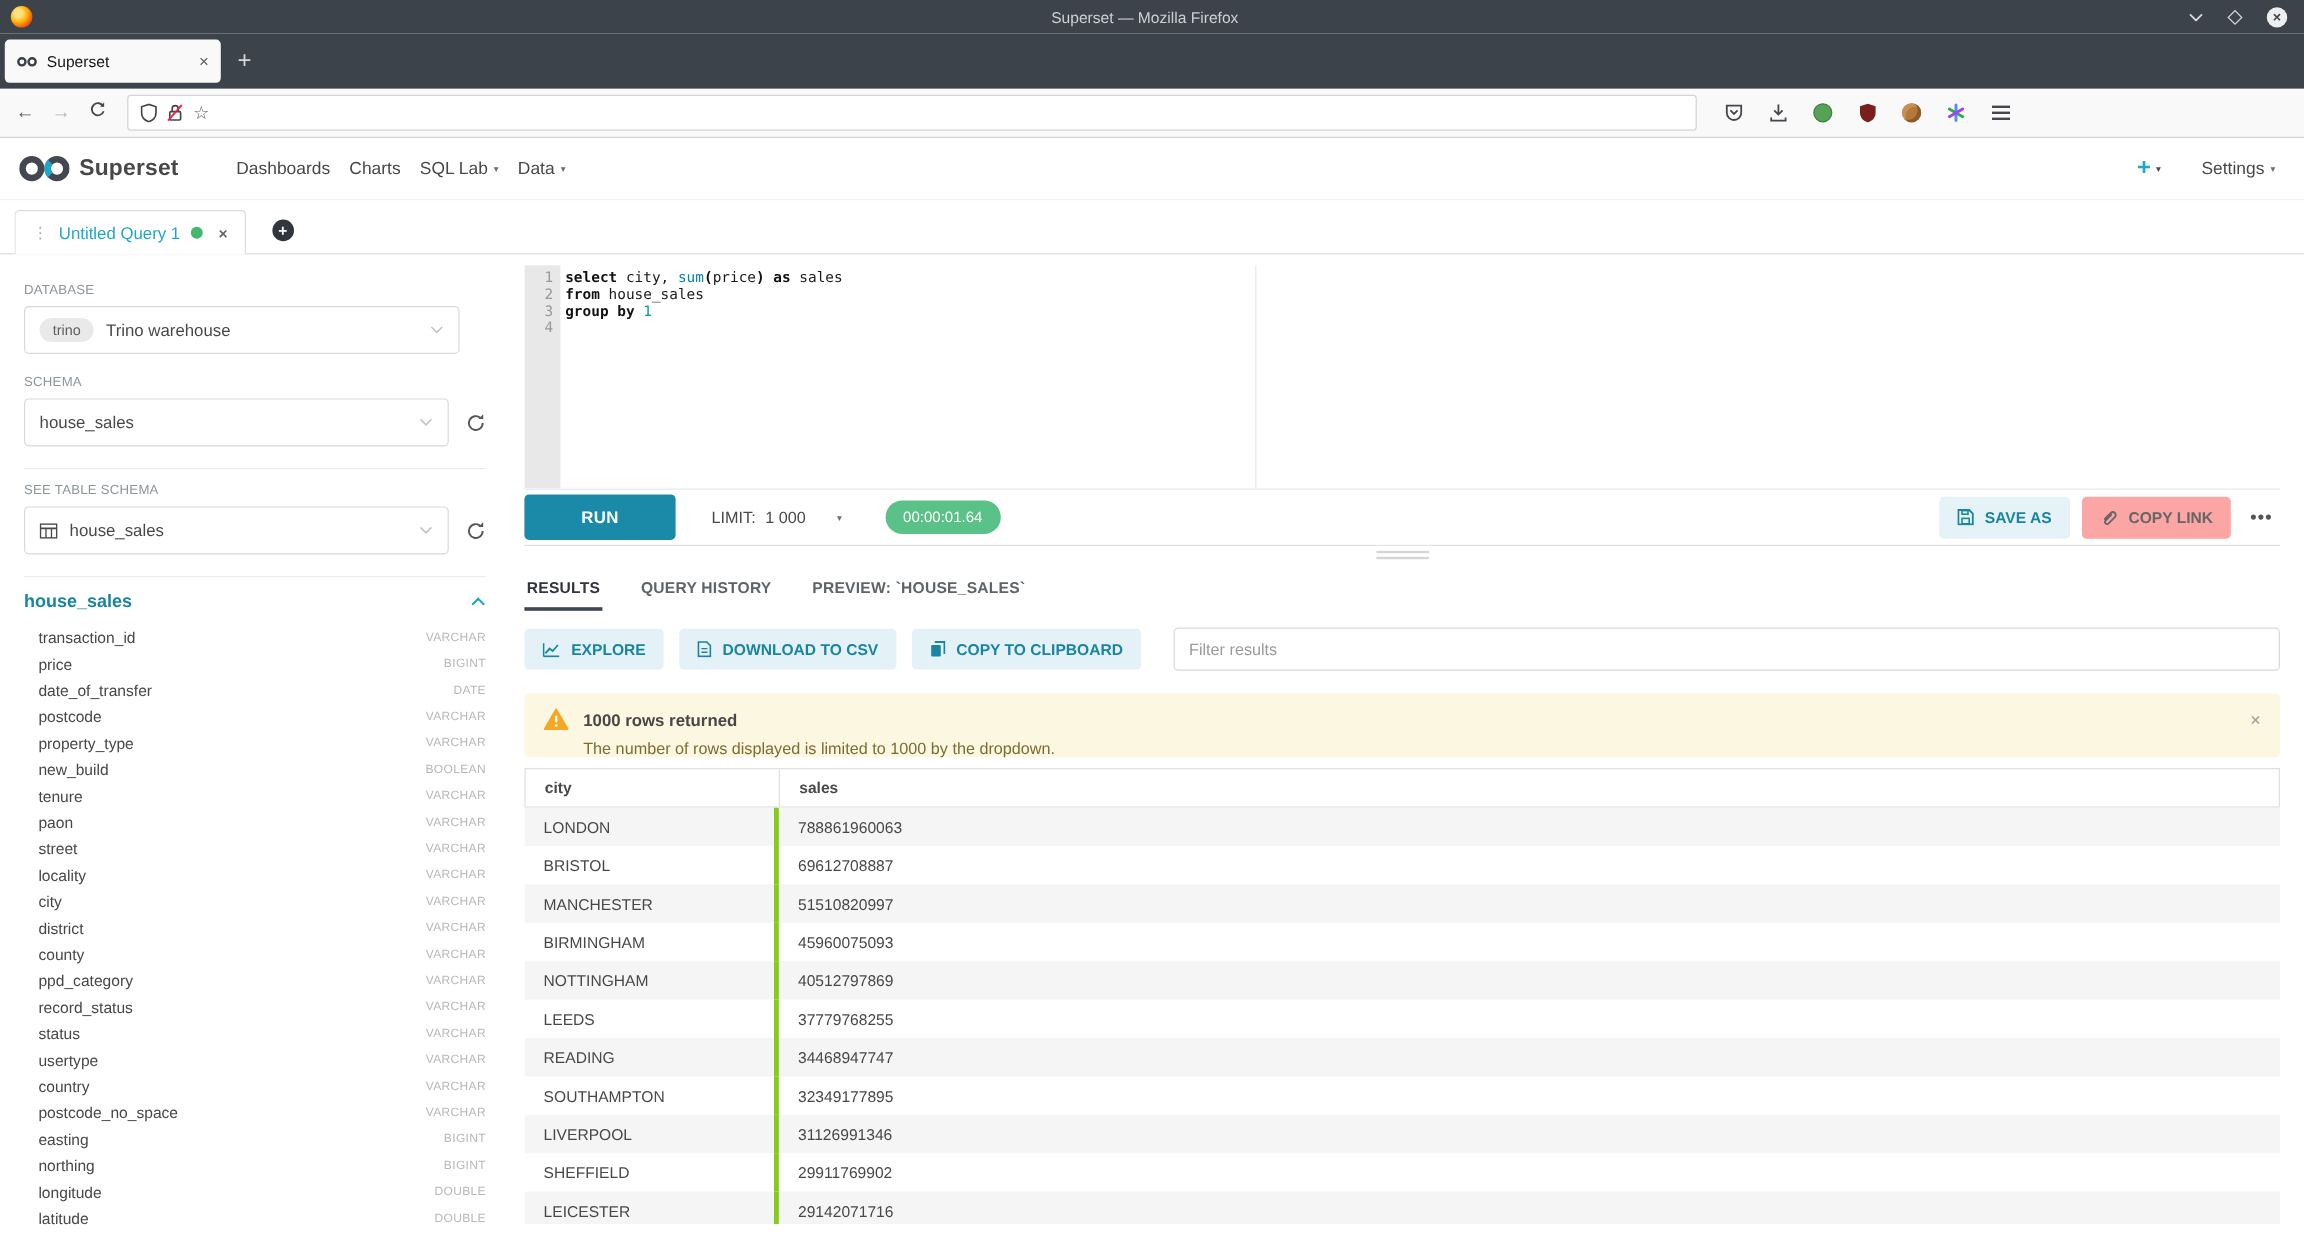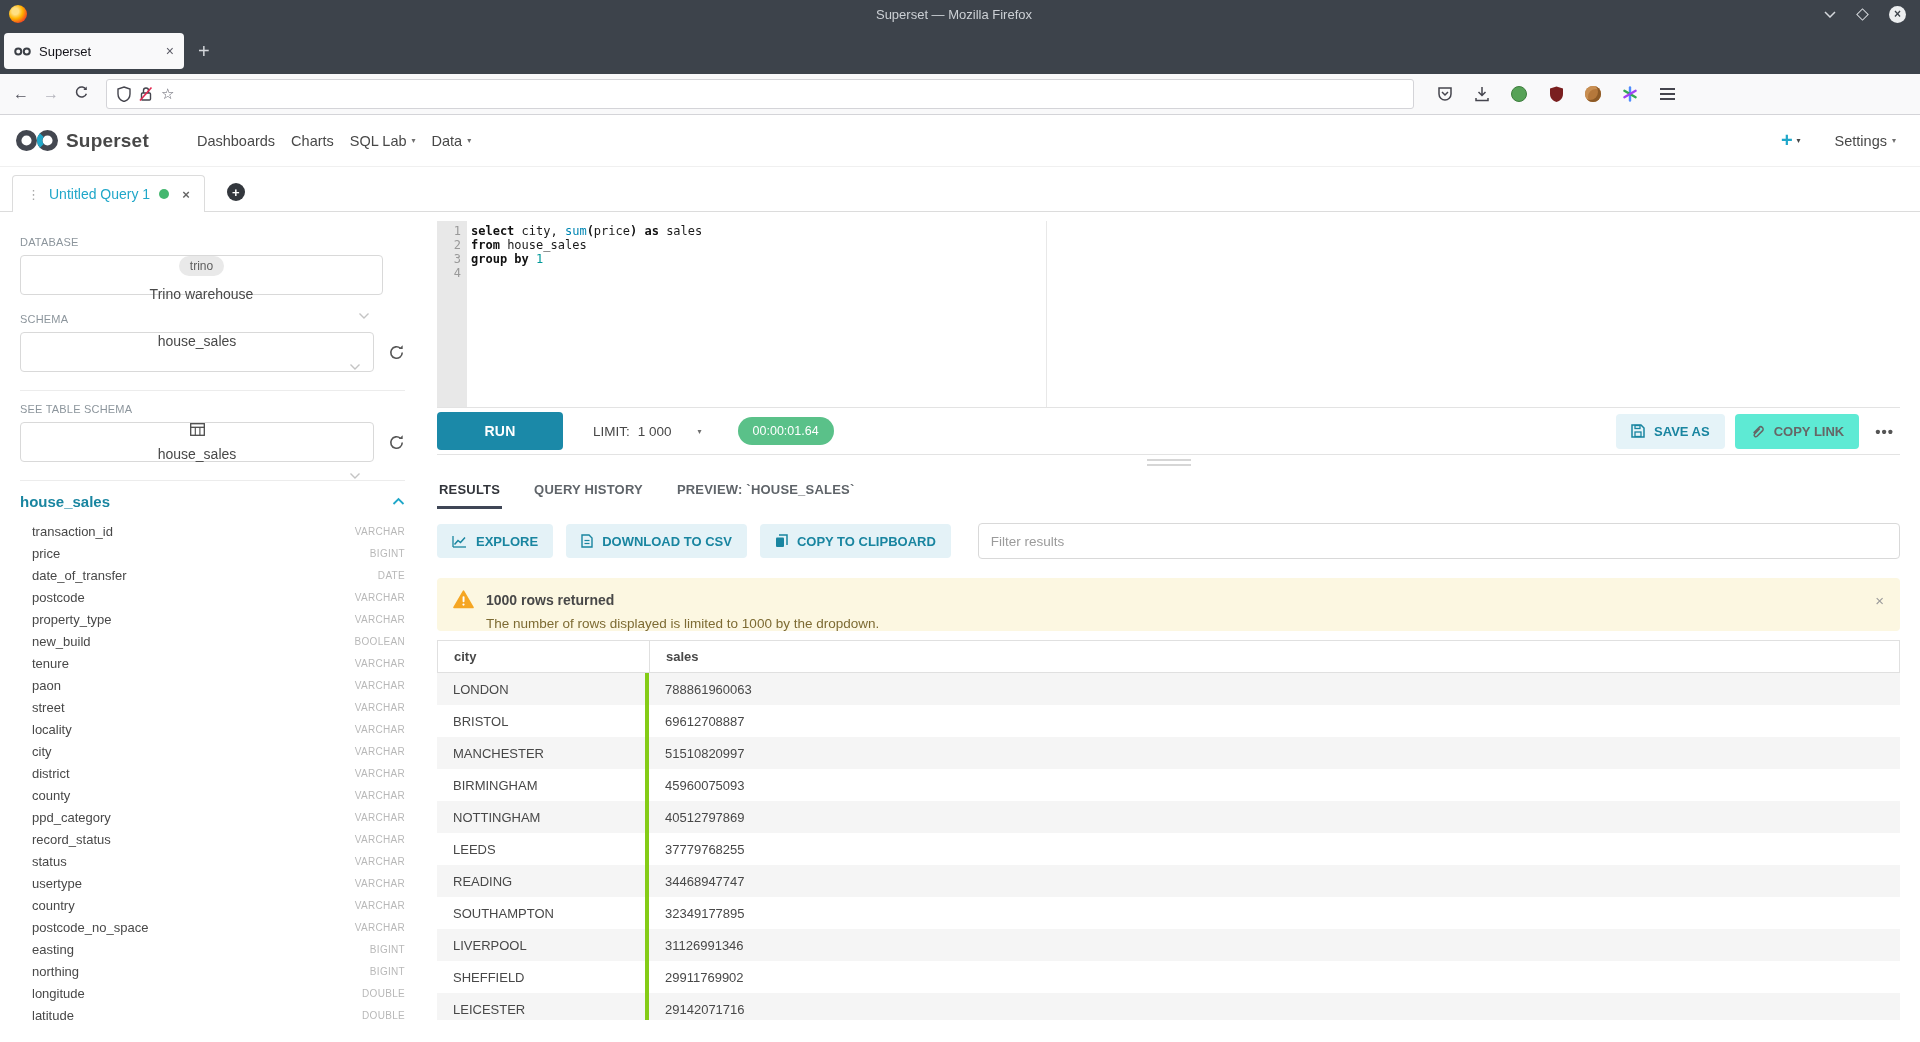--- a/index.html
+++ b/index.html
@@ -64,21 +64,21 @@
   .qtab-dot { width:10px; height:10px; border-radius:50%; background:#44b76f; }
   .qtab-close { color:#666; font-weight:bold; font-size:13px; margin-left:4px; }
   .addtab { width:18px; height:18px; border-radius:50%; background:#33373d; color:#fff; font-size:13px; font-weight:bold;
             display:flex; align-items:center; justify-content:center; margin:0 0 10px 22px; line-height:1; }
 
   
   .workspace { display:flex; height:830px; }
   .sidebar { width:425px; padding:16px 20px 16px 20px; flex-shrink:0; }
   .sb-label { font-size:11px; color:#8c959c; letter-spacing:.2px; margin:8px 0 7px; }
   .sselect { width:363px; height:40px; border:1px solid #d9d9d9; border-radius:4px; background:#fff;
-             display:flex; align-items:center; padding:0 12px; gap:10px;flex-direction:column; }
+             display:flex; align-items:center; padding:0 12px; gap:10px; }
   .sel-row { display:flex; align-items:center; gap:14px; }
   .pill { background:#e9e9e9; border-radius:11px; padding:3px 11px; font-size:12px; color:#5f5f5f; }
   .sel-val { font-size:14px; color:#484848; flex:1; }
   .sel-chev { margin-left:auto; display:flex; }
   .sb-div { border-top:1px solid #ececec; margin:18px 0 12px; }
   .tbl-head { display:flex; align-items:center; margin:6px 0 10px; }
   .tbl-name { font-size:15px; font-weight:bold; color:#1985a0; }
   .tbl-caret { margin-left:auto; display:flex; }
   .col-row { display:flex; align-items:center; height:22px; padding-left:12px; }
   .col-name { font-size:13px; color:#484848; flex:1; }
@@ -102,21 +102,21 @@
   .etoolbar { border-top:1px solid #e3e3e3; border-bottom:1px solid #e3e3e3; height:48px;
               display:flex; align-items:center; }
   .runbtn { width:126px; height:38px; background:#1b89a8; color:#fff; border:none; border-radius:4px;
             font-size:14px; font-weight:bold; letter-spacing:.3px; font-family:inherit; }
   .limit { margin-left:30px; display:flex; align-items:center; gap:8px; font-size:13.5px; color:#484848; }
   .limit .caret { margin-left:18px; }
   .timer { margin-left:36px; background:#5ac189; color:#fff; font-size:12.5px; padding:7px 15px; border-radius:16px; }
   .et-right { margin-left:auto; display:flex; align-items:center; gap:10px; }
   .btn-saveas { display:flex; align-items:center; gap:9px; background:#e5f3f8; color:#1985a0;
                 font-size:13px; font-weight:bold; border:none; border-radius:4px; padding:10px 15px; font-family:inherit; }
-  .btn-copylink { display:flex; align-items:center; gap:9px; background:#5eead4; color:#666;
+  .btn-copylink { display:flex; align-items:center; gap:9px; background:#fca5a5; color:#666;
                   font-size:13px; font-weight:bold; border:none; border-radius:4px; padding:10px 15px; font-family:inherit; }
   .more { color:#555; font-size:15px; font-weight:bold; letter-spacing:1px; padding:0 6px; }
 
   .south { height:14px; position:relative; }
   .grip { position:absolute; left:50%; top:4px; transform:translateX(-50%); display:flex; flex-direction:column; gap:3px; }
   .grip span { width:44px; height:2px; background:#d6d6d6; }
 
   .rtabs { height:40px; display:flex; align-items:center; gap:30px; }
   .rtab { font-size:13px; font-weight:bold; color:#5f6469; letter-spacing:.2px; height:100%;
           display:flex; align-items:center; position:relative; padding:0 2px; }

